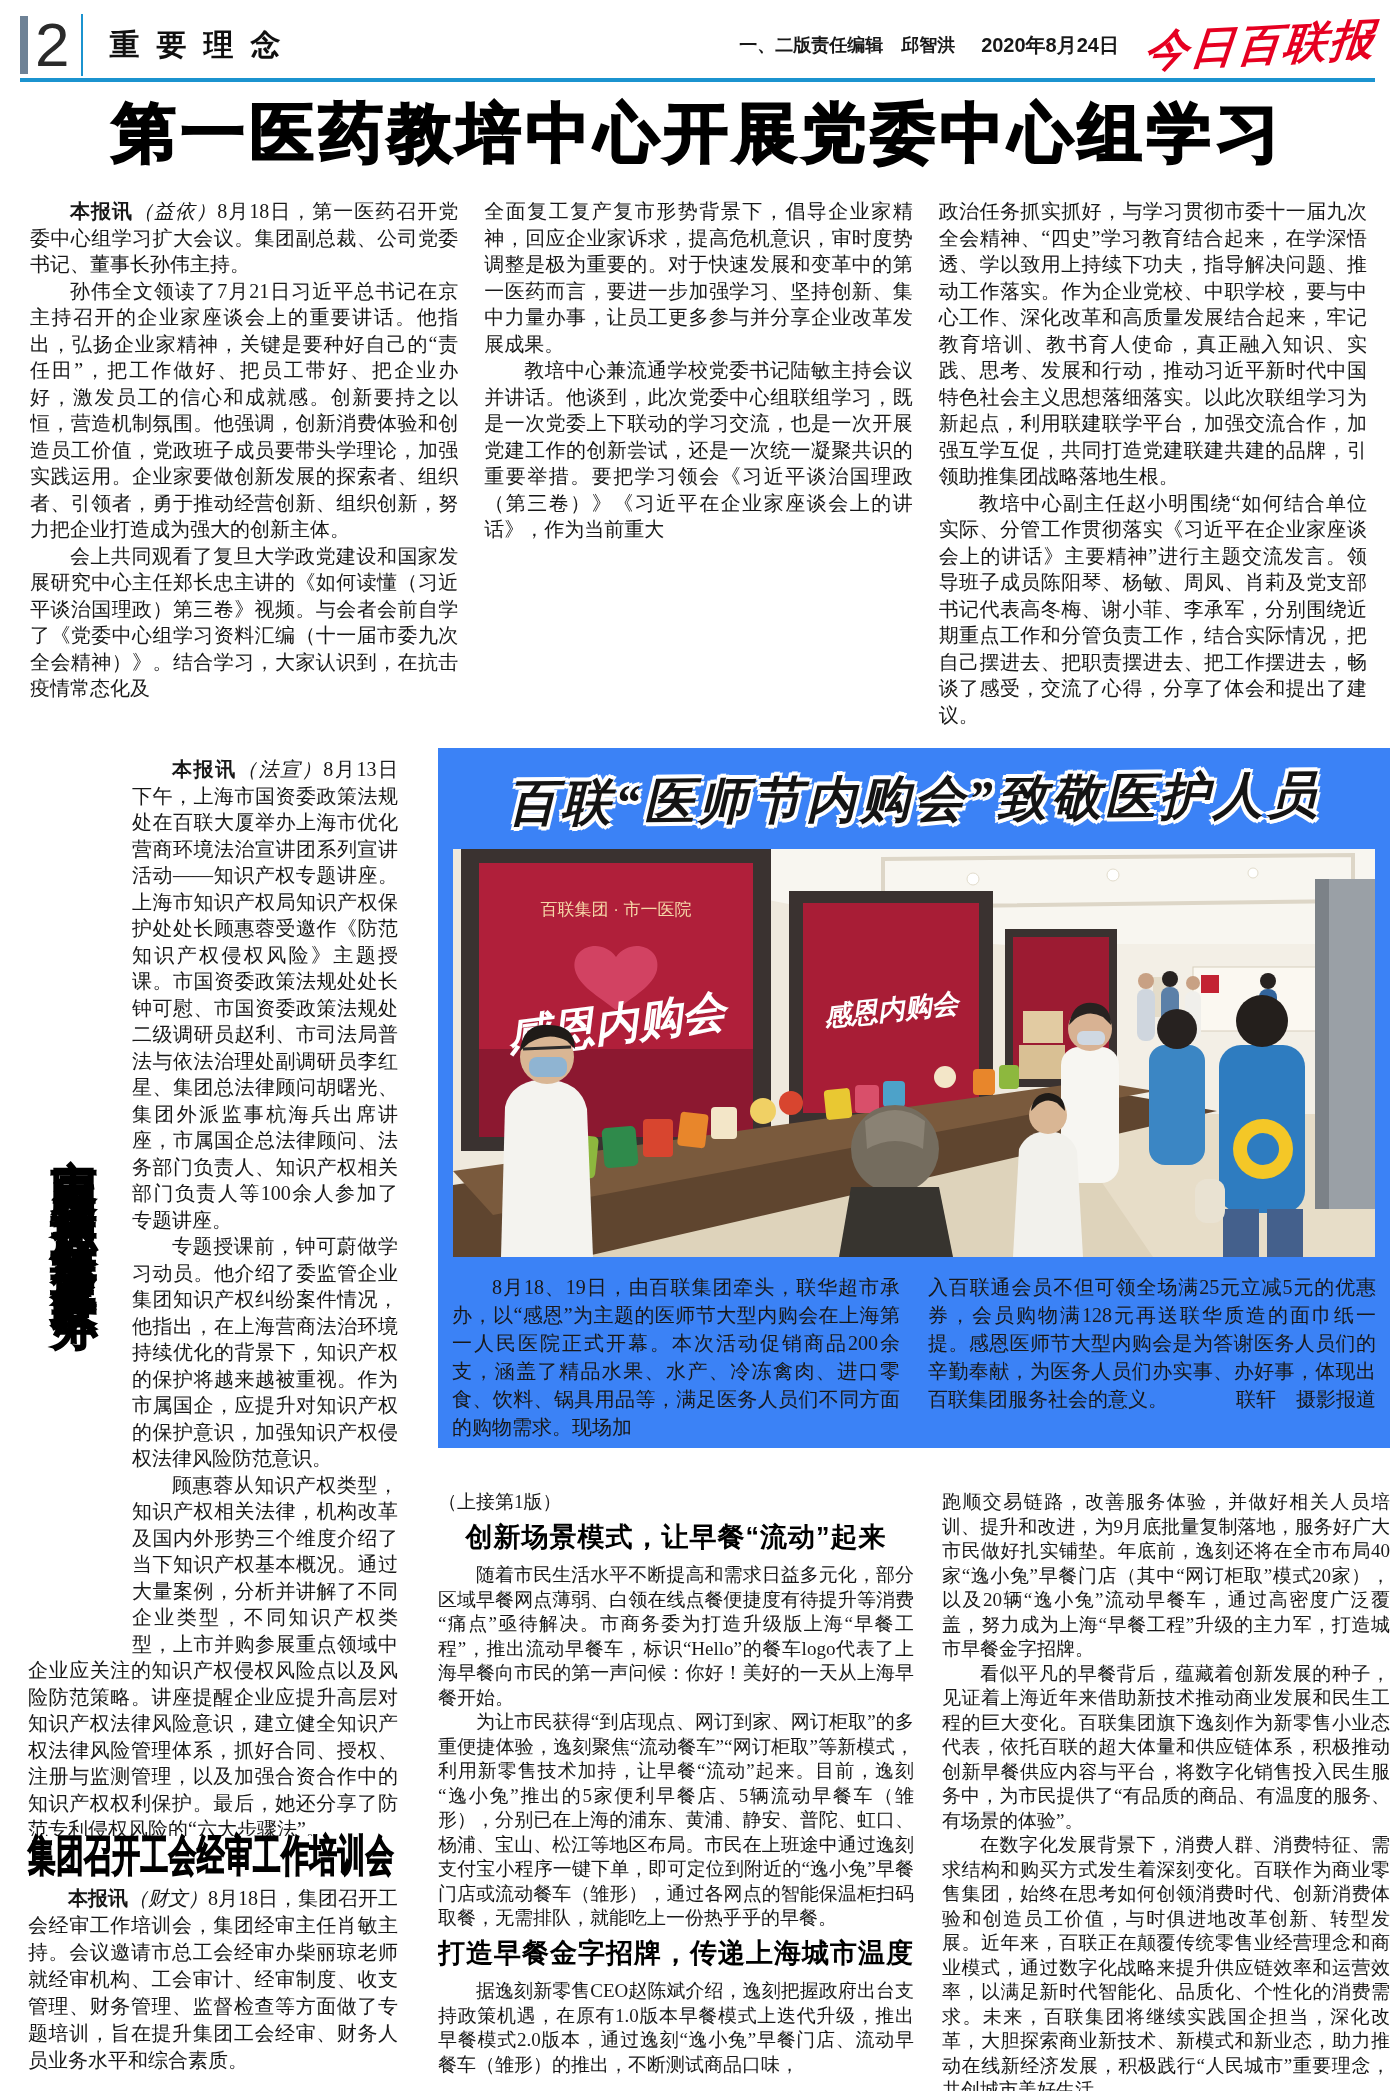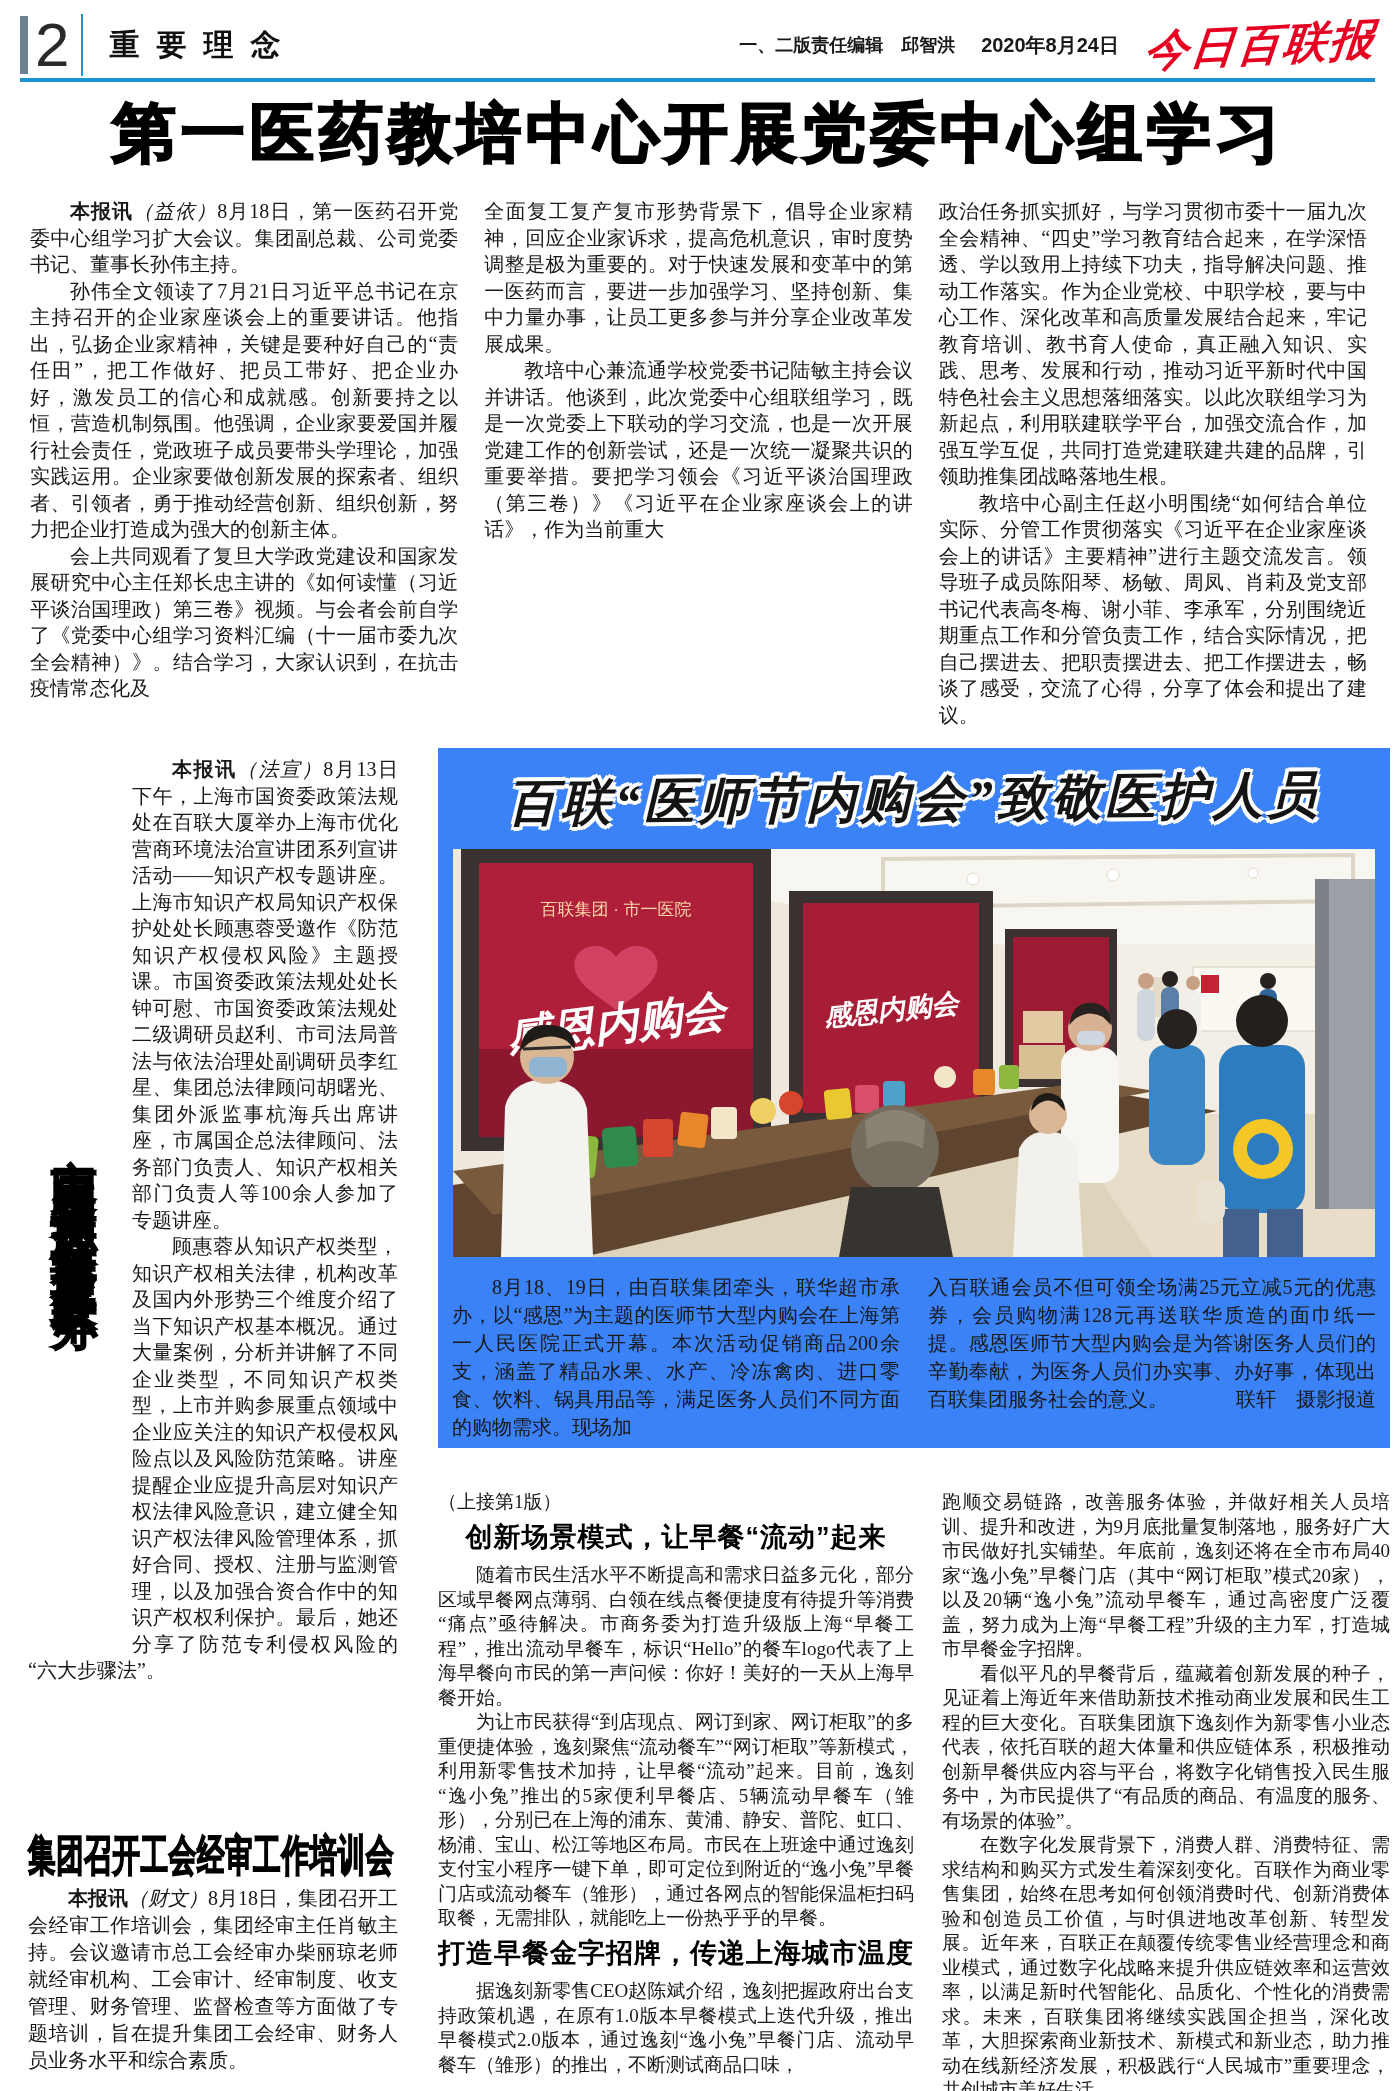--- a/index.html
+++ b/index.html
@@ -126,36 +126,37 @@
       <span class="paper-logo">今日百联报</span>
     </div>
   </header>
   <div class="blue-rule"></div>
 
   <h1 class="main-headline">第一医药教培中心开展党委中心组学习</h1>
 
   <section class="top-cols">
     <div class="col">
       <p class="ind"><b class="lead">本报讯</b><span class="src">（益依）</span><span>8月18日，第一医药召开党委中心组学习扩大会议。集团副总裁、公司党委书记、董事长孙伟主持。</span></p>
-      <p class="ind">孙伟全文领读了7月21日习近平总书记在京主持召开的企业家座谈会上的重要讲话。他指出，弘扬企业家精神，关键是要种好自己的“责任田”，把工作做好、把员工带好、把企业办好，激发员工的信心和成就感。创新要持之以恒，营造机制氛围。他强调，企业家要爱国并履行社会责任，党政班子成员要带头学理论，加强实践运用。企业家要做创新发展的探索者、组织者、引领者，勇于推动经营创新、组织创新，努力把企业打造成为强大的创新主体。</p>
+      <p class="ind">孙伟全文领读了7月21日习近平总书记在京主持召开的企业家座谈会上的重要讲话。他指出，弘扬企业家精神，关键是要种好自己的“责任田”，把工作做好、把员工带好、把企业办好，激发员工的信心和成就感。创新要持之以恒，营造机制氛围。他强调，创新消费体验和创造员工价值，党政班子成员要带头学理论，加强实践运用。企业家要做创新发展的探索者、组织者、引领者，勇于推动经营创新、组织创新，努力把企业打造成为强大的创新主体。</p>
       <p class="ind">会上共同观看了复旦大学政党建设和国家发展研究中心主任郑长忠主讲的《如何读懂（习近平谈治国理政）第三卷》视频。与会者会前自学了《党委中心组学习资料汇编（十一届市委九次全会精神）》。结合学习，大家认识到，在抗击疫情常态化及</p>
     </div>
     <div class="col">
       <p>全面复工复产复市形势背景下，倡导企业家精神，回应企业家诉求，提高危机意识，审时度势调整是极为重要的。对于快速发展和变革中的第一医药而言，要进一步加强学习、坚持创新、集中力量办事，让员工更多参与并分享企业改革发展成果。</p>
       <p class="ind">教培中心兼流通学校党委书记陆敏主持会议并讲话。他谈到，此次党委中心组联组学习，既是一次党委上下联动的学习交流，也是一次开展党建工作的创新尝试，还是一次统一凝聚共识的重要举措。要把学习领会《习近平谈治国理政（第三卷）》《习近平在企业家座谈会上的讲话》，作为当前重大</p>
     </div>
     <div class="col">
       <p>政治任务抓实抓好，与学习贯彻市委十一届九次全会精神、“四史”学习教育结合起来，在学深悟透、学以致用上持续下功夫，指导解决问题、推动工作落实。作为企业党校、中职学校，要与中心工作、深化改革和高质量发展结合起来，牢记教育培训、教书育人使命，真正融入知识、实践、思考、发展和行动，推动习近平新时代中国特色社会主义思想落细落实。以此次联组学习为新起点，利用联建联学平台，加强交流合作，加强互学互促，共同打造党建联建共建的品牌，引领助推集团战略落地生根。</p>
       <p class="ind">教培中心副主任赵小明围绕“如何结合单位实际、分管工作贯彻落实《习近平在企业家座谈会上的讲话》主要精神”进行主题交流发言。领导班子成员陈阳琴、杨敏、周凤、肖莉及党支部书记代表高冬梅、谢小菲、李承军，分别围绕近期重点工作和分管负责工作，结合实际情况，把自己摆进去、把职责摆进去、把工作摆进去，畅谈了感受，交流了心得，分享了体会和提出了建议。</p>
     </div>
   </section>
 
   <section class="ip-article">
     <div class="v-headline">市国资委知识产权专题讲座在百联举办</div>
     <p class="ind"><b class="lead">本报讯</b><span class="src">（法宣）</span><span>8月13日下午，上海市国资委政策法规处在百联大厦举办上海市优化营商环境法治宣讲团系列宣讲活动——知识产权专题讲座。上海市知识产权局知识产权保护处处长顾惠蓉受邀作《防范知识产权侵权风险》主题授课。市国资委政策法规处处长钟可慰、市国资委政策法规处二级调研员赵利、市司法局普法与依法治理处副调研员李红星、集团总法律顾问胡曙光、集团外派监事杭海兵出席讲座，市属国企总法律顾问、法务部门负责人、知识产权相关部门负责人等100余人参加了专题讲座。</span></p>
+    <p class="ind">专题授课前，钟可蔚做学习动员。他介绍了委监管企业集团知识产权纠纷案件情况，他指出，在上海营商法治环境持续优化的背景下，知识产权的保护将越来越被重视。作为市属国企，应提升对知识产权的保护意识，加强知识产权侵权法律风险防范意识。</p>
     <p class="ind">顾惠蓉从知识产权类型，知识产权相关法律，机构改革及国内外形势三个维度介绍了当下知识产权基本概况。通过大量案例，分析并讲解了不同企业类型，不同知识产权类型，上市并购参展重点领域中企业应关注的知识产权侵权风险点以及风险防范策略。讲座提醒企业应提升高层对知识产权法律风险意识，建立健全知识产权法律风险管理体系，抓好合同、授权、注册与监测管理，以及加强合资合作中的知识产权权利保护。最后，她还分享了防范专利侵权风险的“六大步骤法”。</p>
 
   </section>
 
   <section class="training">
     <h2>集团召开工会经审工作培训会</h2>
     <p class="ind"><b class="lead">本报讯</b><span class="src">（财文）</span><span>8月18日，集团召开工会经审工作培训会，集团经审主任肖敏主持。会议邀请市总工会经审办柴丽琼老师就经审机构、工会审计、经审制度、收支管理、财务管理、监督检查等方面做了专题培训，旨在提升集团工会经审、财务人员业务水平和综合素质。</span></p>
   </section>
 
   <section class="photo-feature">

